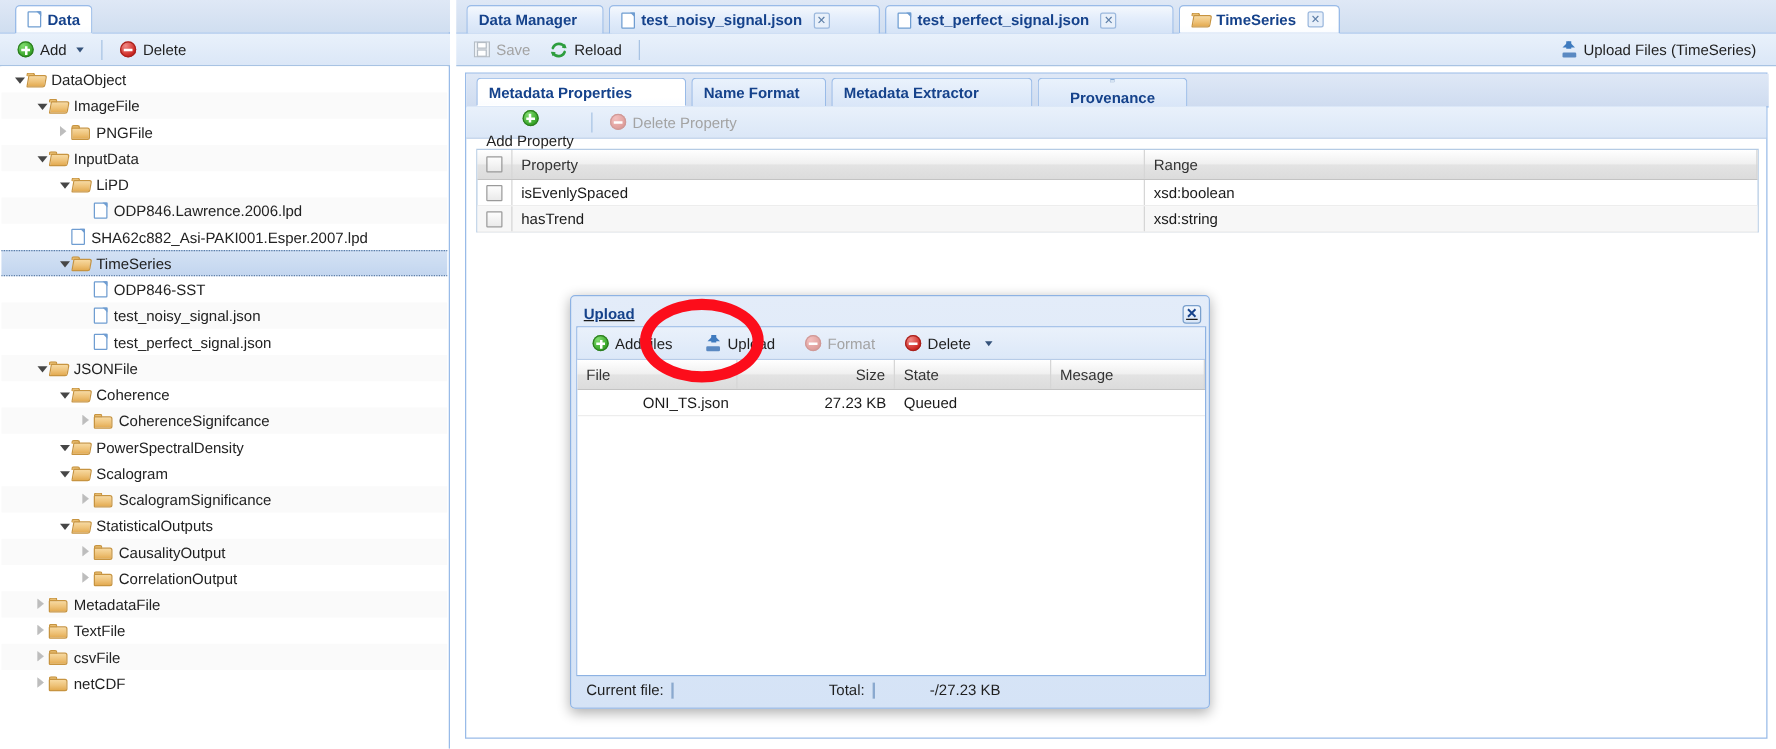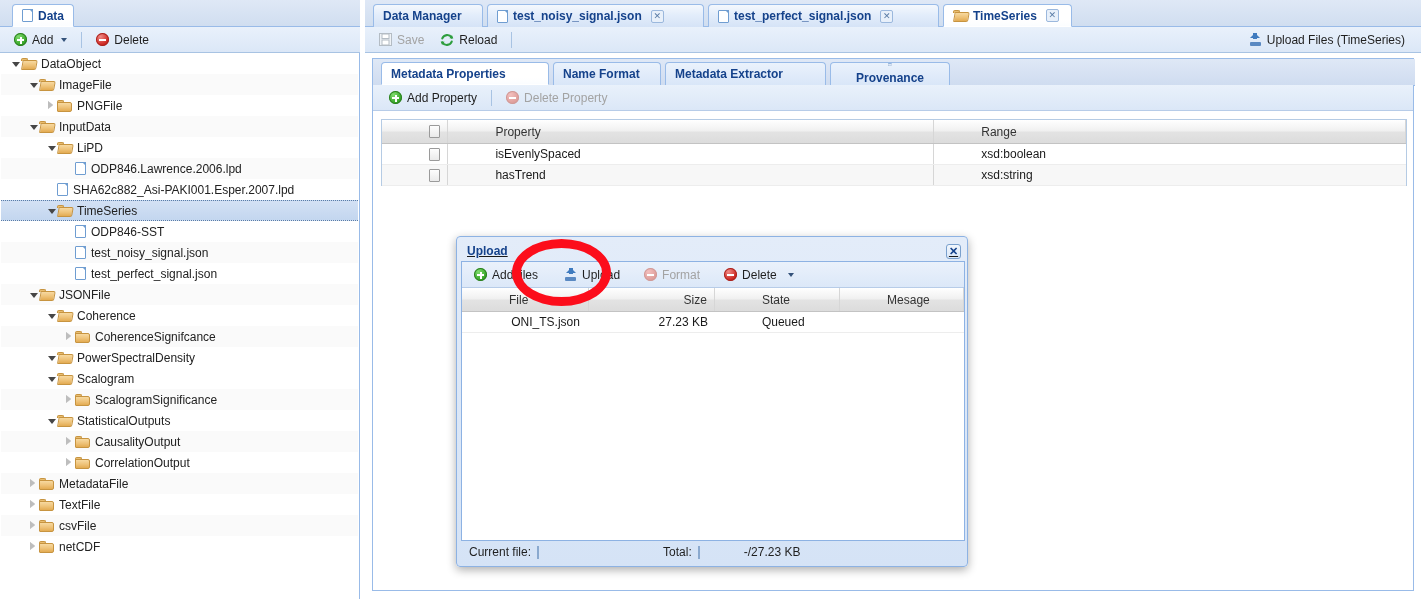--- a/index.html
+++ b/index.html
@@ -88,21 +88,21 @@
   .arw.right span{position:absolute;left:3px;top:1px;width:0;height:0;
         border-top:4.5px solid transparent;border-bottom:4.5px solid transparent;border-left:5px solid #bdbdbd;}
   .tlabel{margin-left:5px;}
 
   
   .grid{position:absolute;box-sizing:border-box;border:1px solid #b5cbe4;background:#fff;}
   .ghead{display:flex;height:24px;box-sizing:border-box;
          background:linear-gradient(to bottom,#ffffff 0%,#f0f0f0 48%,#e3e3e3 52%,#dcdcdc 100%);
          border-bottom:1px solid #c3c3c3;}
   .gcell{display:flex;align-items:center;padding:0 7px;font-size:12px;box-sizing:border-box;
-         border-right:1px solid #d6d6d6;overflow:hidden;white-space:nowrap;margin-left:40px;}
+         border-right:1px solid #d6d6d6;overflow:hidden;white-space:nowrap;}
   .ghead .gcell{color:#333;}
   .grow{display:flex;height:21px;box-sizing:border-box;border-bottom:1px solid #ededed;}
   .grow.alt{background:#f7f7f7;}
   .cb{width:13px;height:13px;box-sizing:border-box;border:1px solid #9a9a9a;
       background:linear-gradient(to bottom,#fdfdfd,#eaeaea);border-radius:1px;cursor:pointer;}
 
   
   .win{position:absolute;box-sizing:border-box;border:1px solid #8db2e3;border-radius:4px;
        background:linear-gradient(to bottom,#e3ecf9 0%,#d5e3f6 100%);
        box-shadow:0 3px 10px rgba(0,0,0,.32);padding:4px;}
@@ -405,21 +405,21 @@
                 <rect x="1" y="1" width="12" height="3" fill="#7fa8d8"></rect>
                 <rect x="2" y="5.5" width="10" height="1.2" fill="#8fb3dd"></rect>
                 <rect x="2" y="8.2" width="10" height="1.2" fill="#8fb3dd"></rect>
               </svg>
               <span>Provenance</span>
             </div>
           </div>
       </div>
 
       <div class="toolbar" style="top:26px;width:1040px;height:26px;border-bottom:1px solid #b7cce8;">
-        <div class="tbtn" style="margin-left:8px;">
+        <div class="tbtn" style="margin-left:8px;flex-direction:column;">
           <span class="ic ic-plus"></span>
           <span>Add Property</span>
         </div>
         <div class="tsep"></div>
         <div class="tbtn disabled">
           <span class="ic ic-minus off"></span>
           <span>Delete Property</span>
         </div>
       </div>
 
@@ -497,21 +497,21 @@
               <span>Size</span>
             </div>
             <div class="gcell" style="width:125px;justify-content:flex-start">
               <span>State</span>
             </div>
             <div class="gcell" style="width:123px;justify-content:flex-start">
               <span>Mesage</span>
             </div>
           </div>
           <div class="grow">
-            <div class="gcell" style="width:128px;border-right:none;justify-content:center">
+            <div class="gcell" style="width:128px;border-right:none;justify-content:flex-end">
               <span>ONI_TS.json</span>
             </div>
             <div class="gcell" style="width:126px;border-right:none;justify-content:flex-end">
               <span>27.23 KB</span>
             </div>
             <div class="gcell" style="width:125px;border-right:none;justify-content:flex-start">
               <span>Queued</span>
             </div>
             <div class="gcell" style="width:123px;border-right:none;justify-content:flex-start">
               <span></span>

